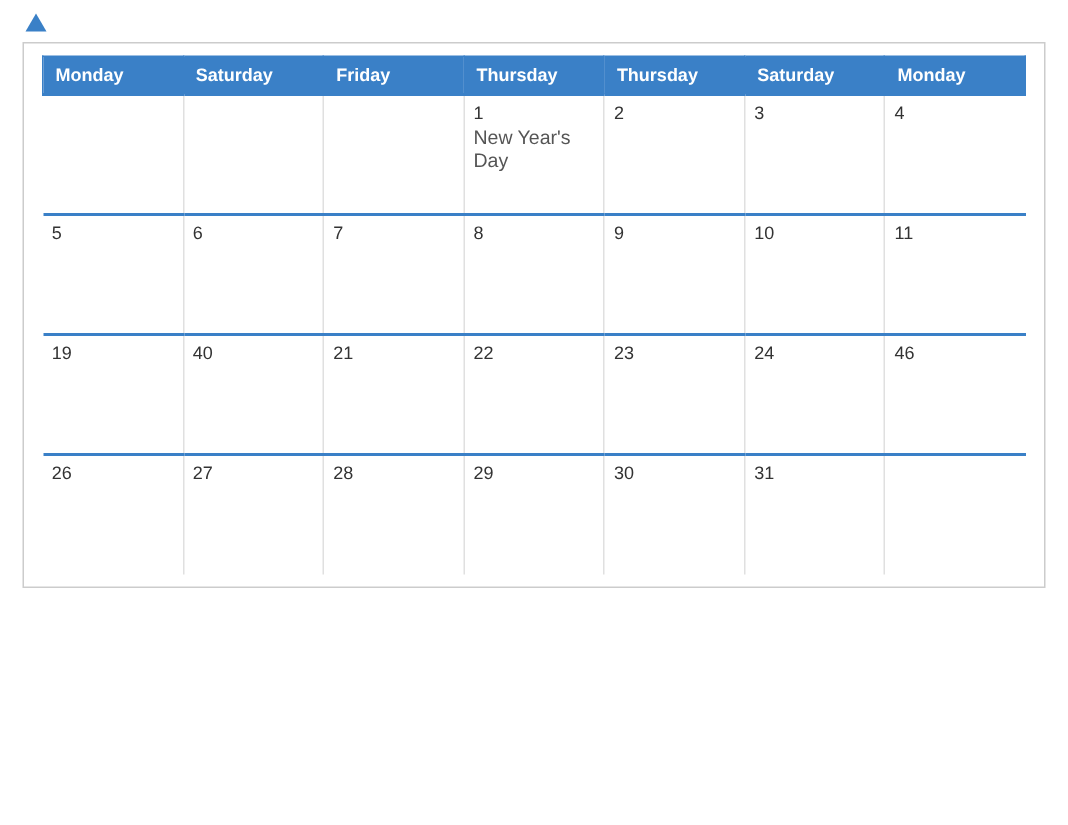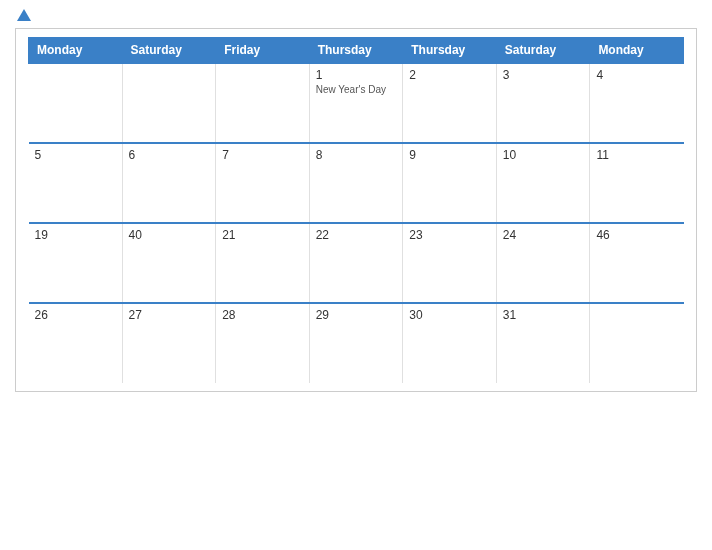--- a/index.html
+++ b/index.html
@@ -93,21 +93,21 @@
     }
     .calendar-table tbody tr td:last-child {
       border-right: none;
     }
     .day-num {
       font-size: 12px;
       color: #333;
       display: block;
     }
     .day-event {
-      font-size: 10px;
+      font-size: 13px;
       color: #555;
       display: block;
       margin-top: 2px;
     }
     .empty-cell {
       background: #f5f5f5;
     }
     .outer-border {
       border: 1px solid #ccc;
       padding: 8px 12px 8px 12px;

